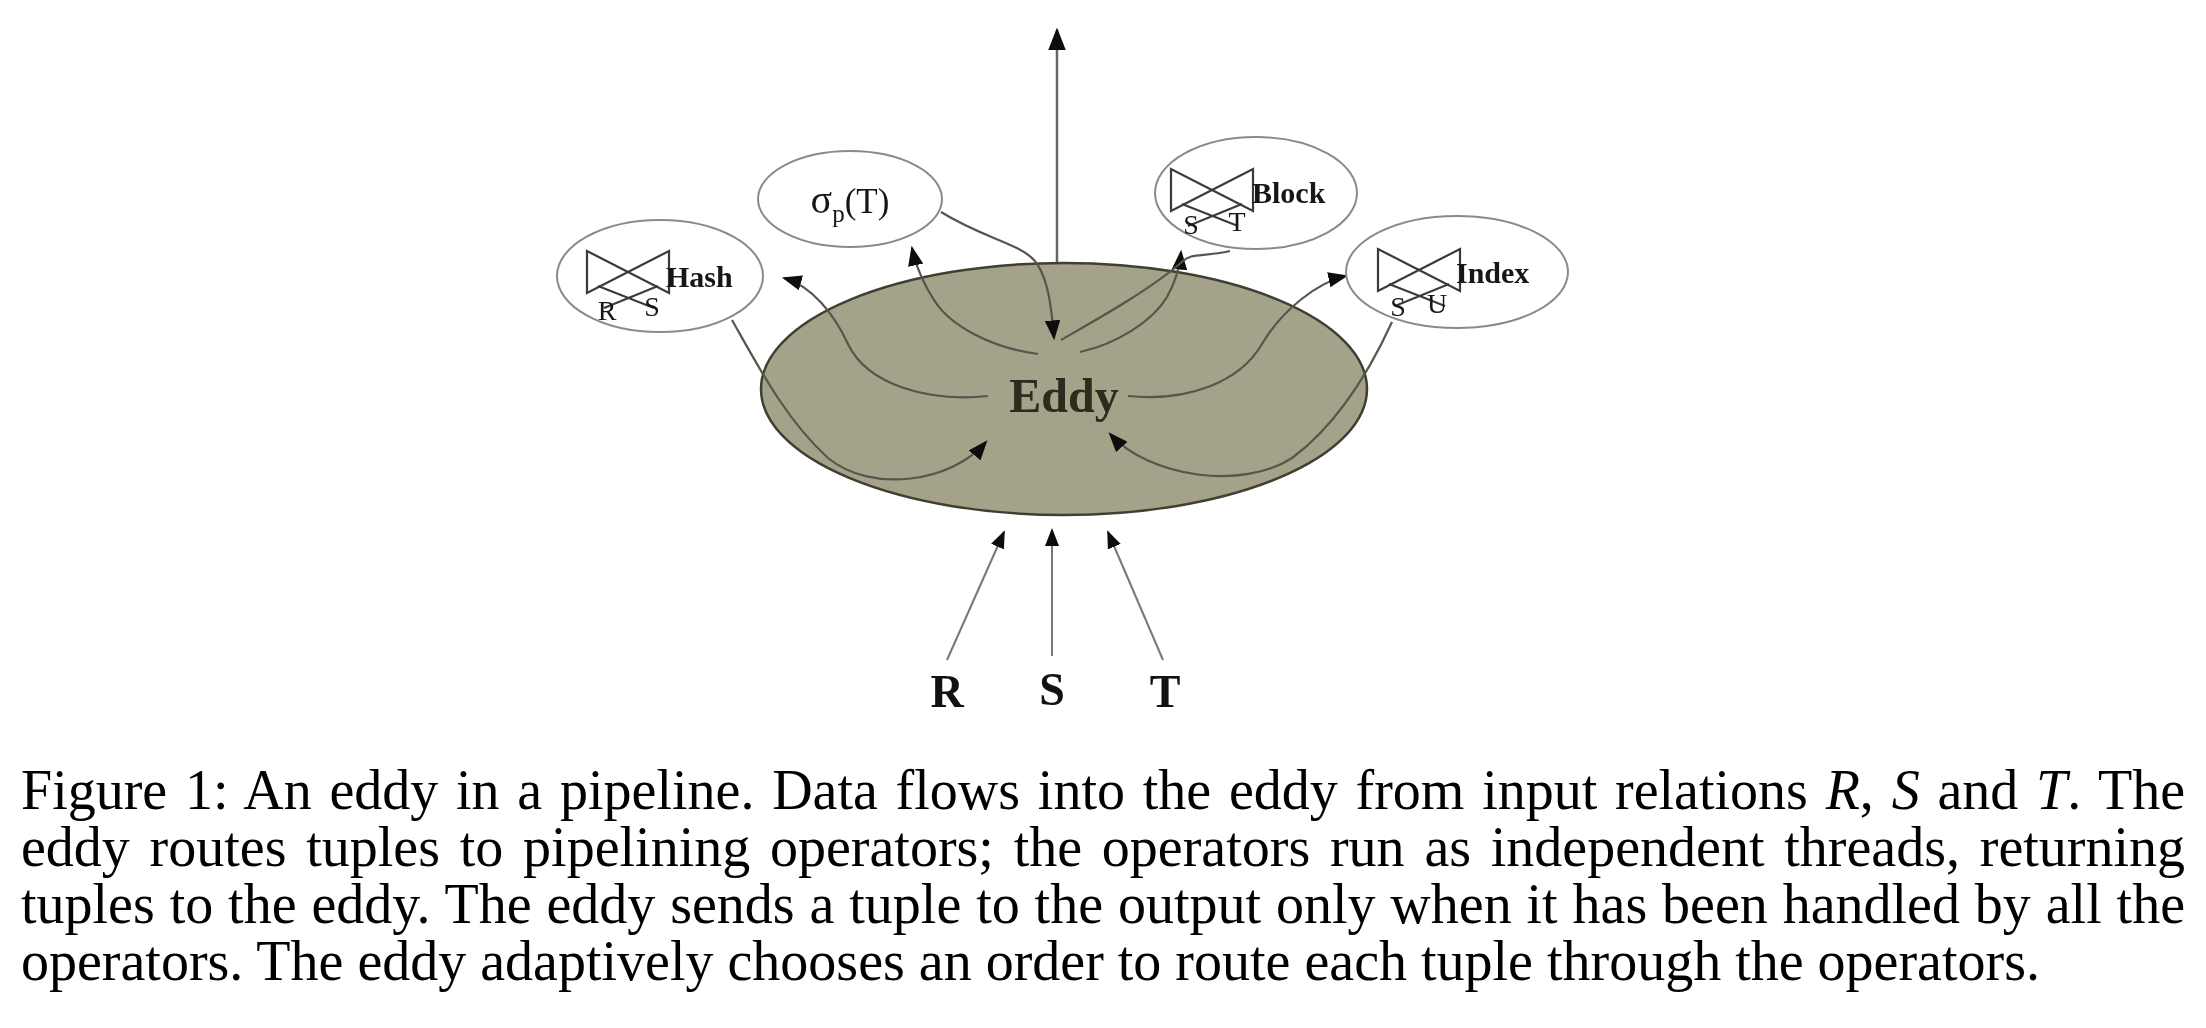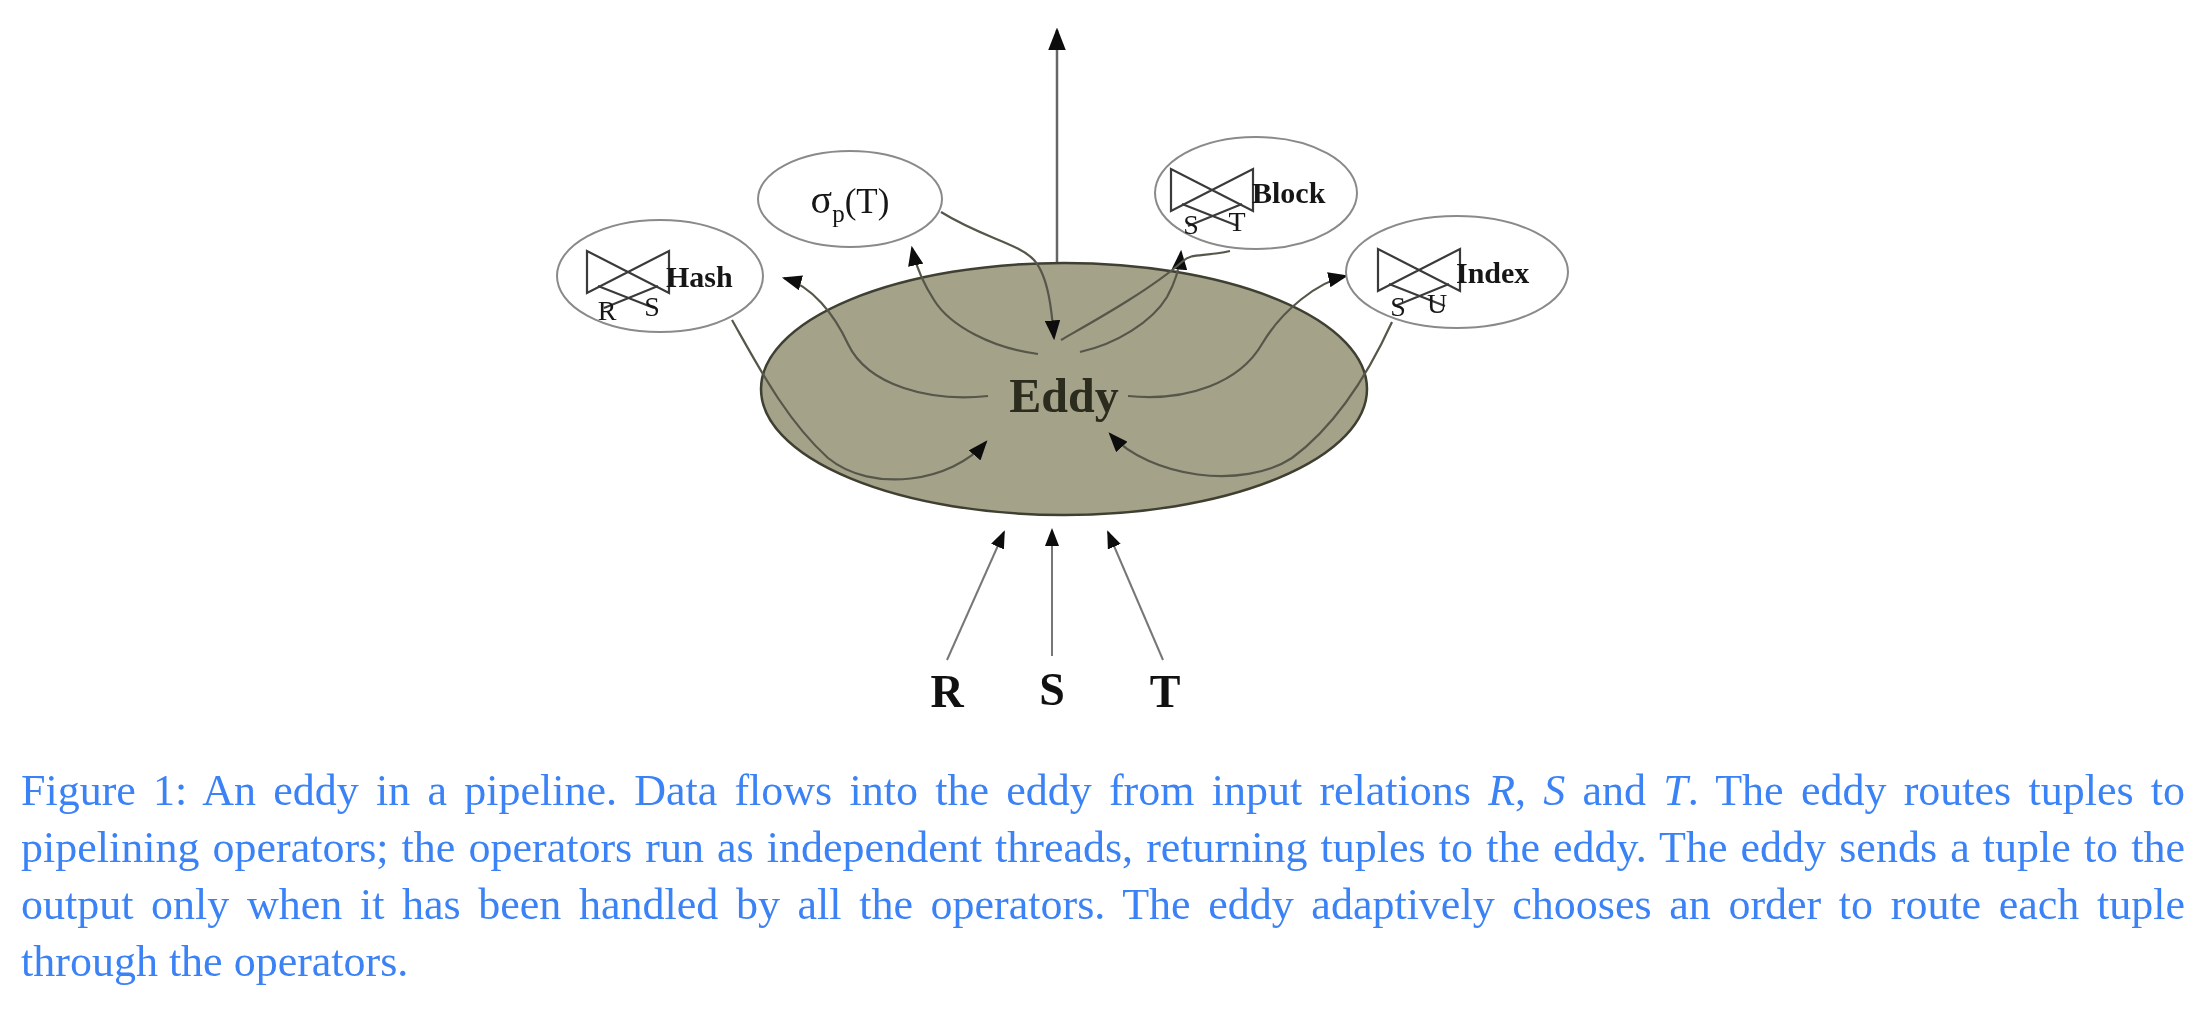--- a/index.html
+++ b/index.html
@@ -29,23 +29,23 @@
   .sigma-sub  { font-size: 25px; fill: #161616; }
   .sigma-arg  { font-size: 35px; fill: #161616; }
   .eddy-label { font-size: 48px; font-weight: 700; fill: #2c2c1e; }
   .rel-label  { font-size: 46px; font-weight: 600; fill: #111111; }
   .caption {
     position: absolute;
     top: 762px;
     left: 21px;
     width: 2164px;
     margin: 0;
-    font-size: 44px;
+    font-size: 56px;
     line-height: 57px;
-    color: #3b82f6;
+    color: #000000;
     text-align: justify;
   }
   .caption .it { font-style: italic; }
 </style>
 </head>
 <body>
 
 <div class="page">
 
   <svg class="diagram" viewBox="0 0 2206 760">

